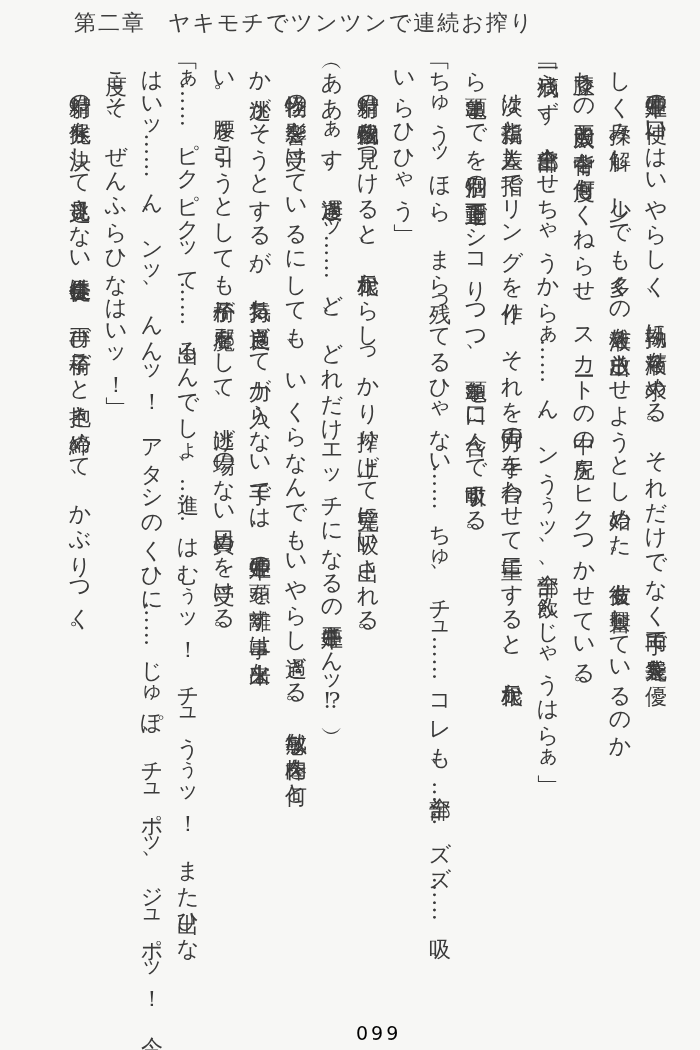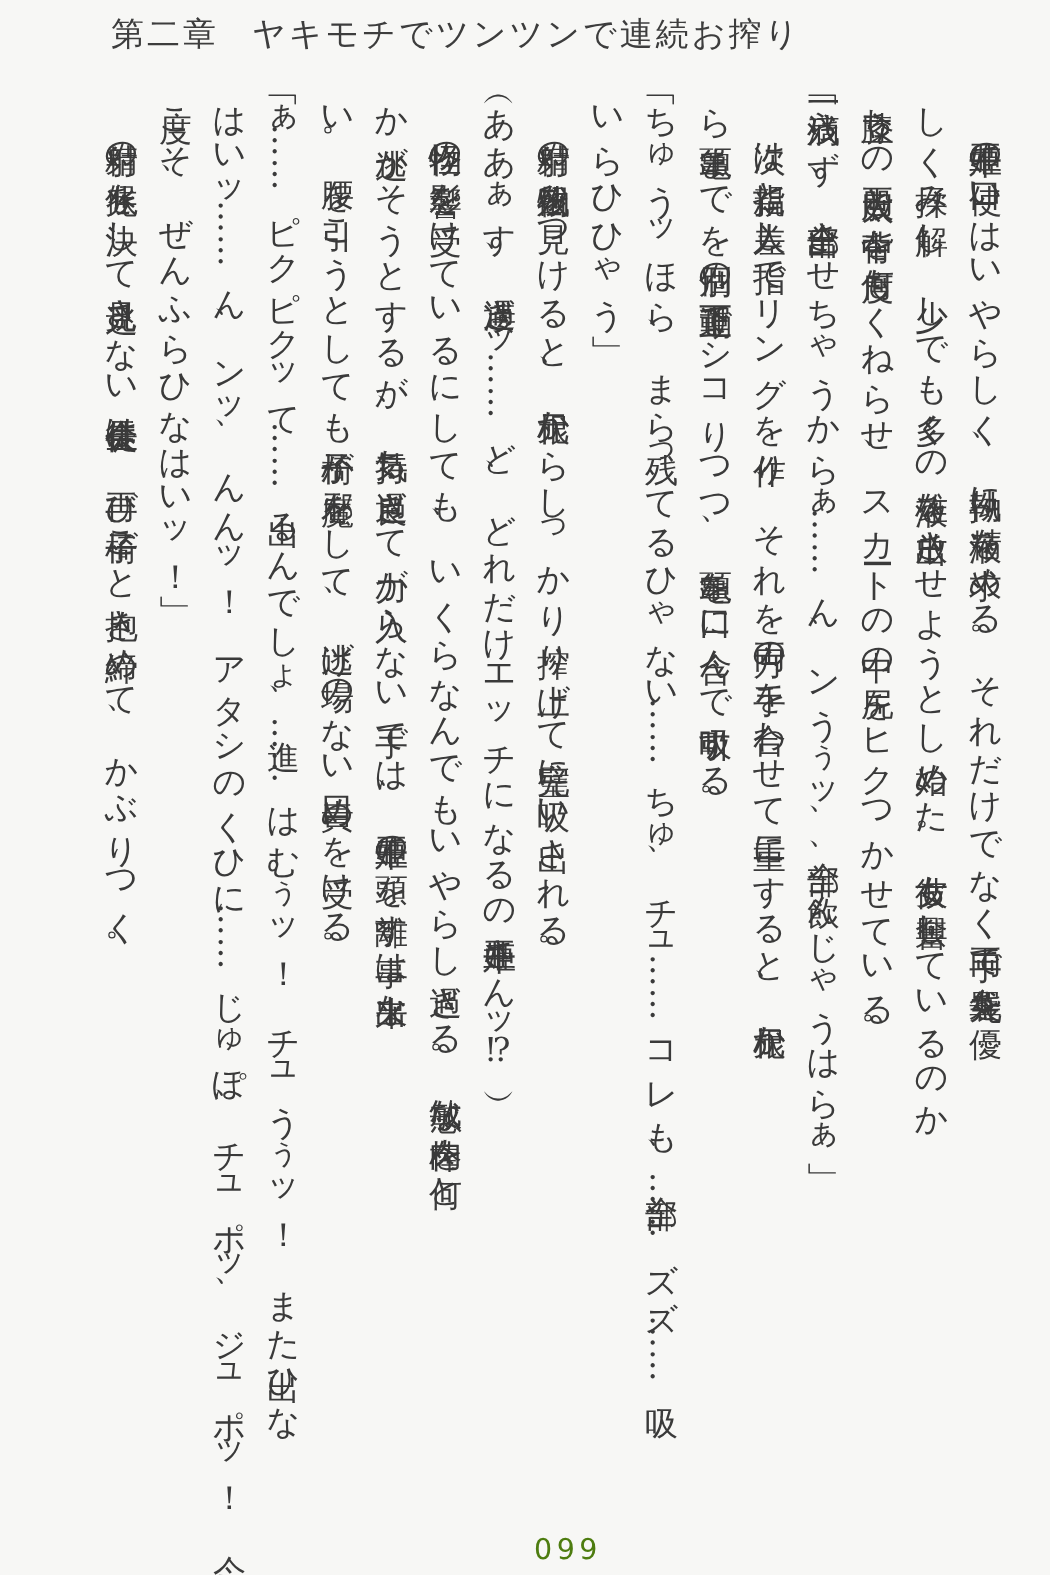--- a/index.html
+++ b/index.html
@@ -64,15 +64,15 @@
       <div class="line">（ああぁす、凄過ぎッ……ど、どれだけエッチになるの千亜姫さんッ⁉）</div>
       <div class="line">　怪物の影響を受けているにしても、いくらなんでもいやらし過ぎる。敏感な肉棒を何と</div>
       <div class="line">か逃がそうとするが、気持ち良過ぎて力が入らない手では、千亜姫の頭を離す事は出来な</div>
       <div class="line">い。腰を引こうとしても椅子が邪魔をして、逃げ場のない口責めを受ける。</div>
       <div class="line">「ぁ……ピクピクッて……出るんでしょ、進……はむぅッ！　チュうぅッ！　また出ひな</div>
       <div class="line">はいッ……ん、ンッ、んんッ！　アタシのくひに……じゅぽ、チュポッ、ジュポッ！　今</div>
       <div class="line">度こそ、ぜんふらひなはいッ！」</div>
       <div class="line">　射精の兆候を決して見逃さない生徒会長は、再び椅子ごと抱き締めて、かぶりつく。</div>
     </div>
 
-  <div class="page-number" style="color: #4d7c0f;">099</div>
+  <div class="page-number" style="color: #000000;">099</div>
 
 </div>
 
 </body></html>

